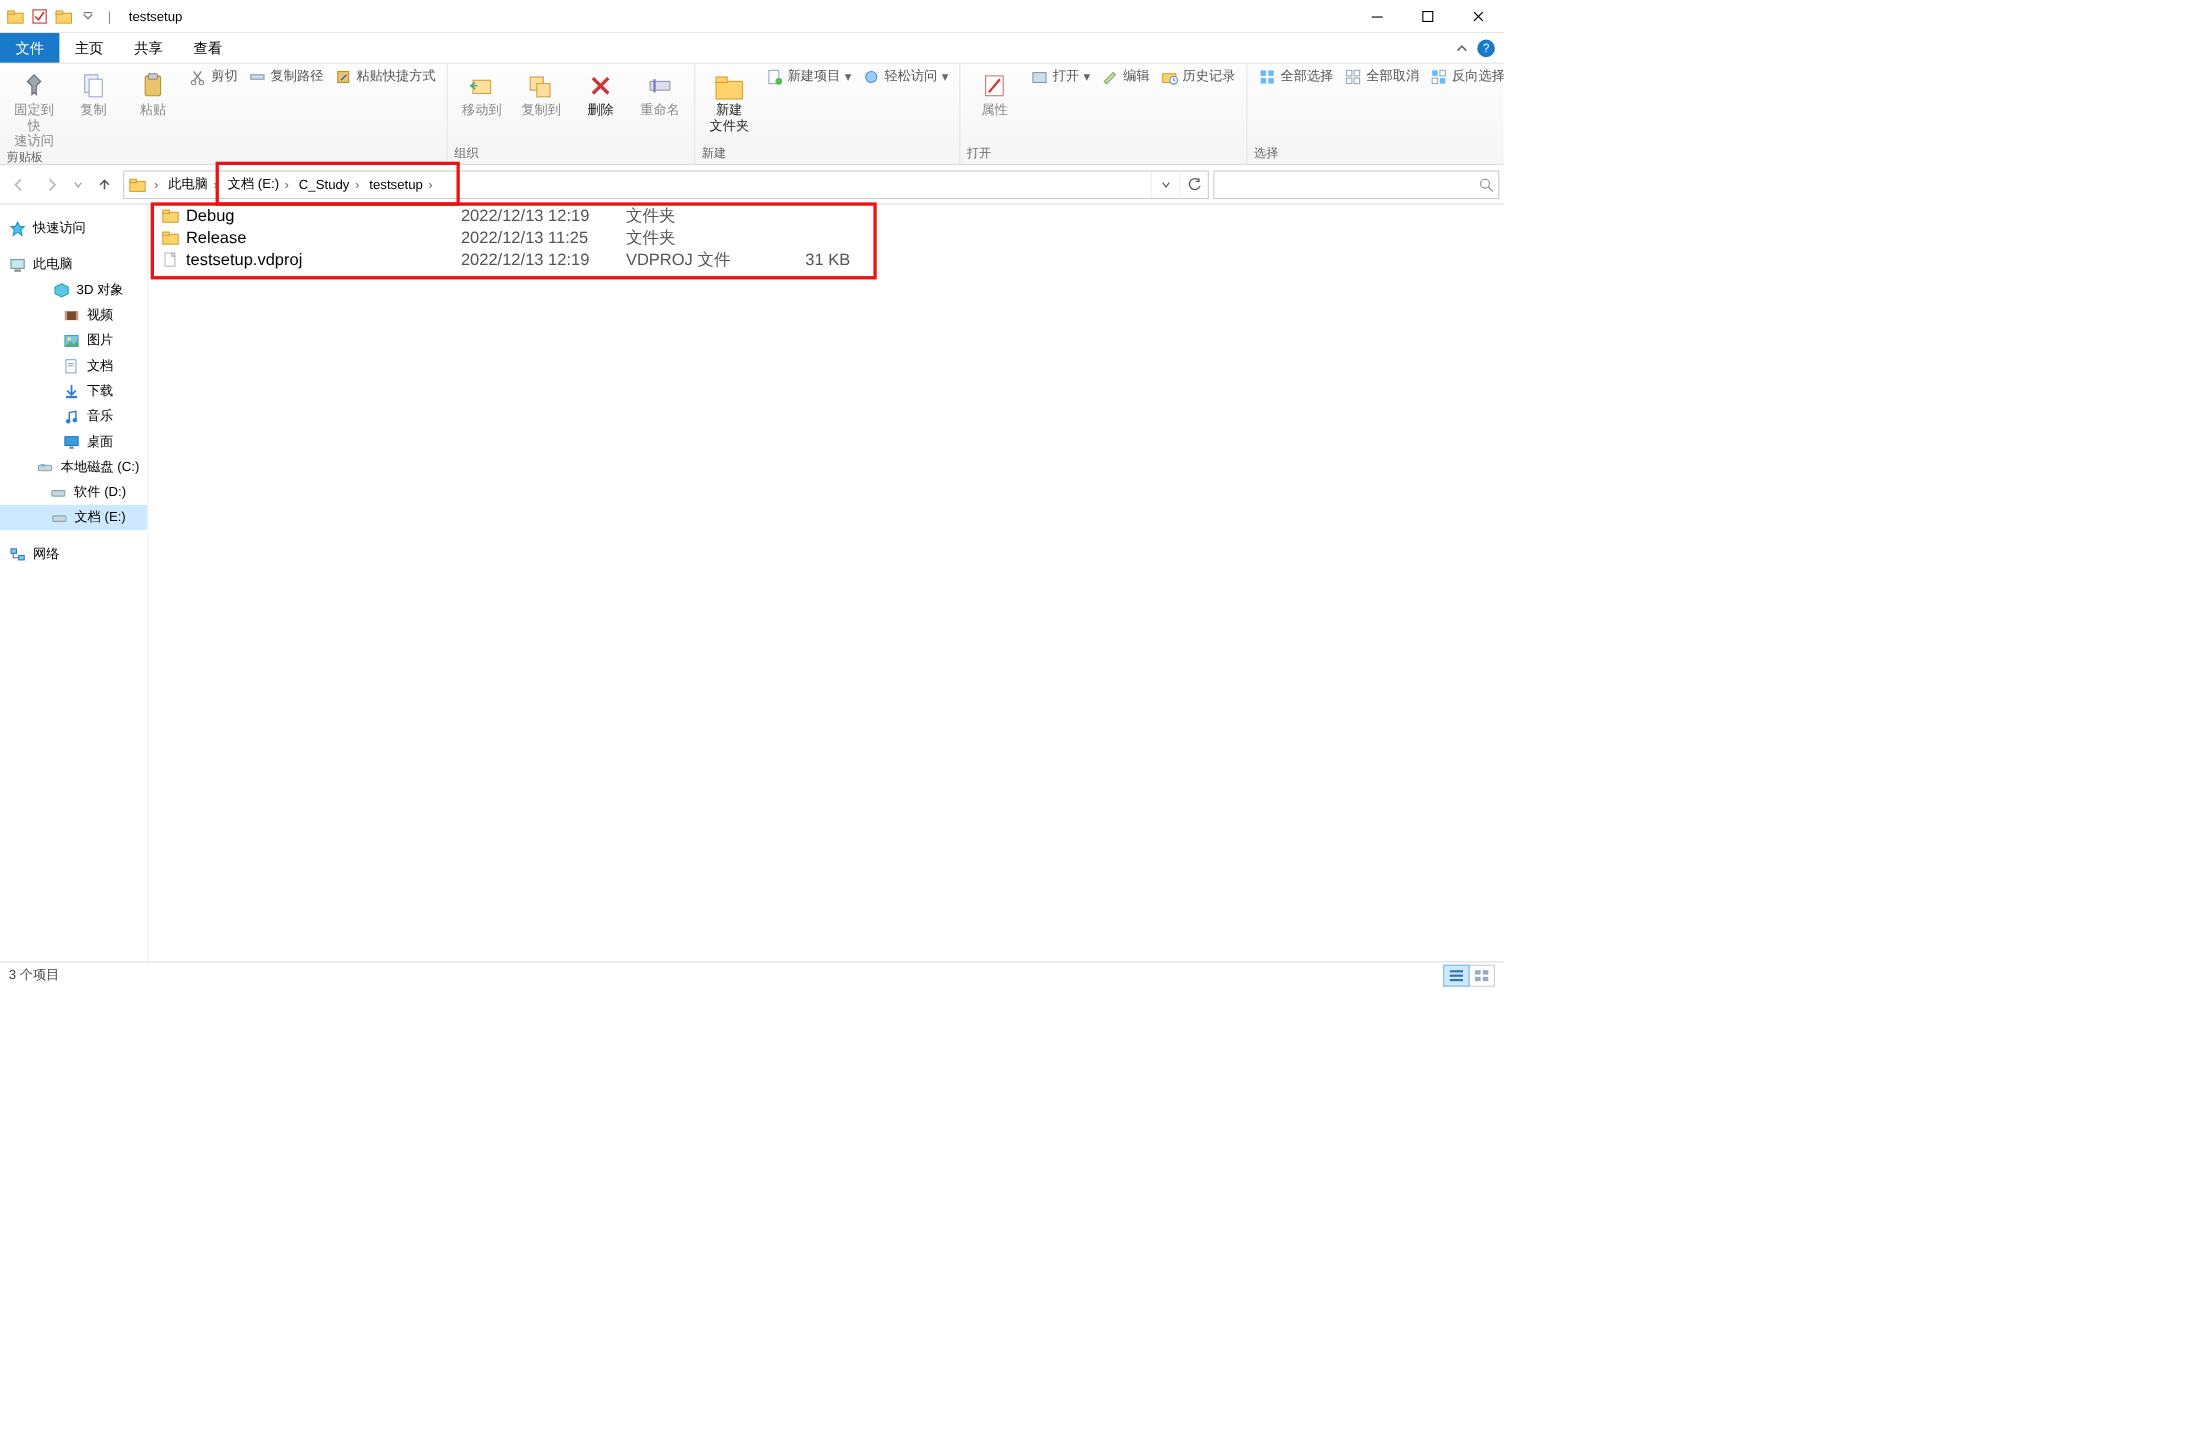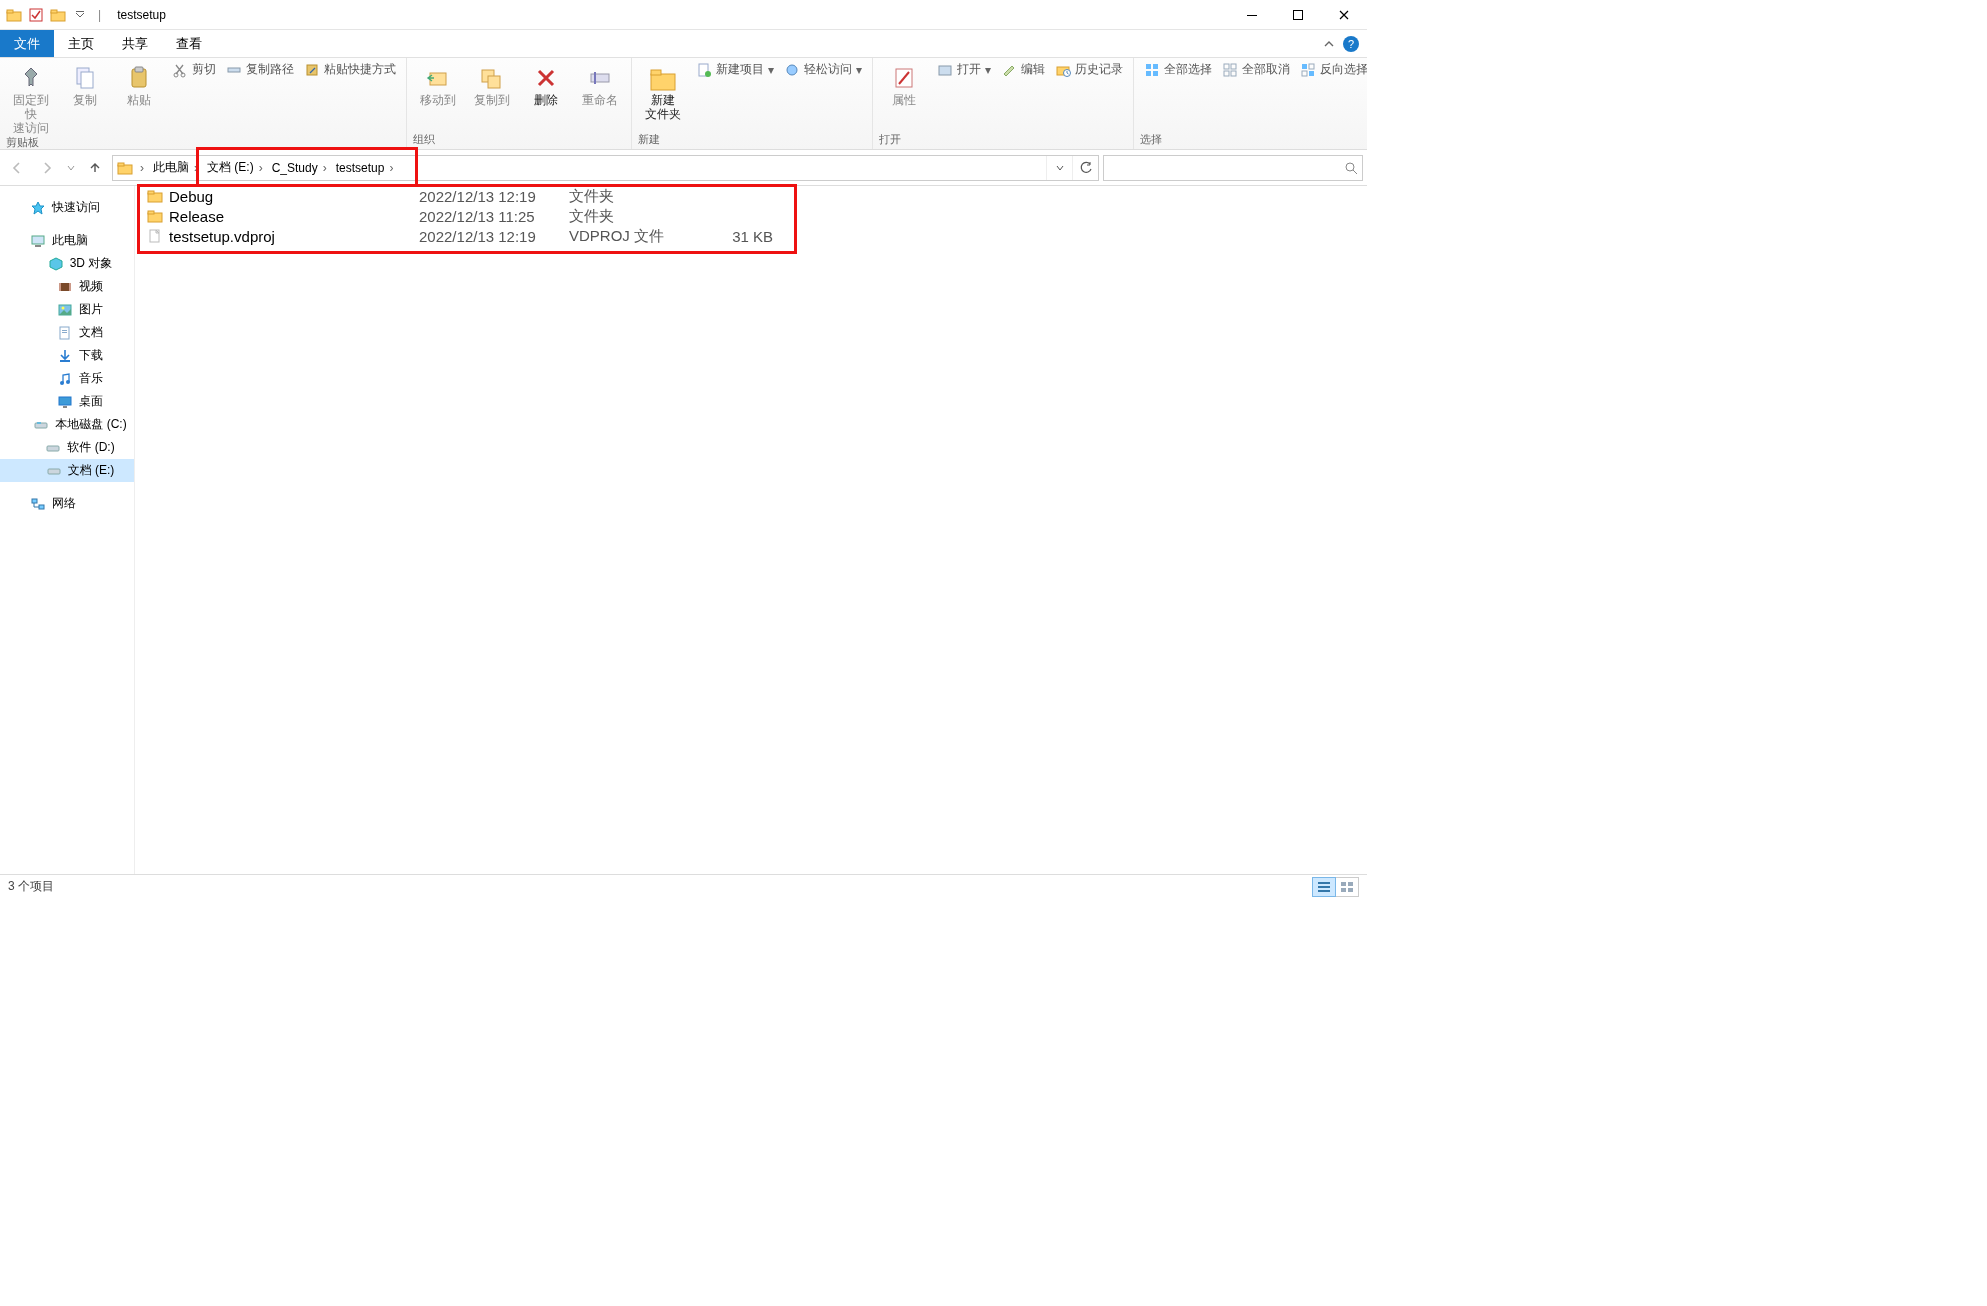--- a/index.html
+++ b/index.html
@@ -157,21 +157,21 @@
   .nav-pane {
     width:135px;
     border-right:1px solid #eee;
     padding:10px 0 0 0;
     overflow:auto;
   }
   .nav-item {
     display:flex;
     align-items:center;
     gap:6px;
-    padding:3px 6px 3px 30px;
+    padding:3px 6px 3px 8px;
     cursor:pointer;
     white-space:nowrap;
   }
   .nav-item.child { padding-left:32px;justify-content:center; }
   .nav-item.selected { background:#cde8ff; }
   .nav-ico { width:16px; height:16px; display:flex; align-items:center; justify-content:center; }
 
   .content { flex:1; display:flex; flex-direction:column; min-width:0; }
   .col-headers {
     display:flex;

